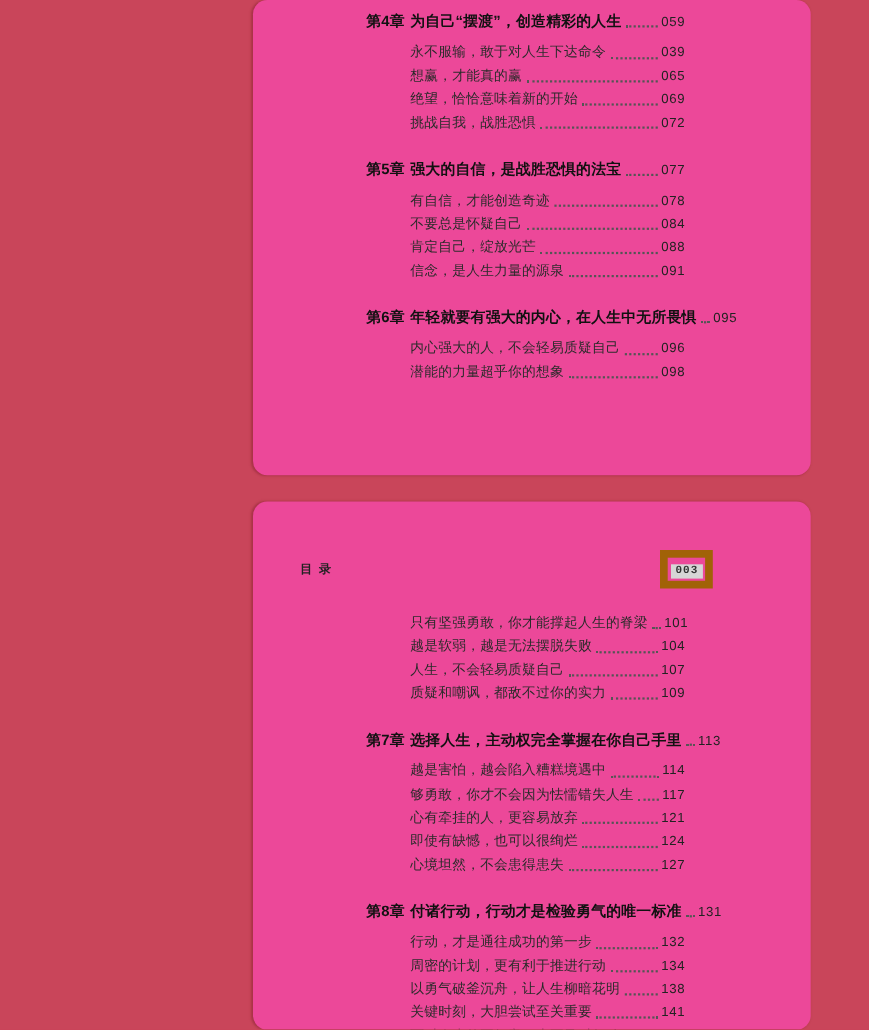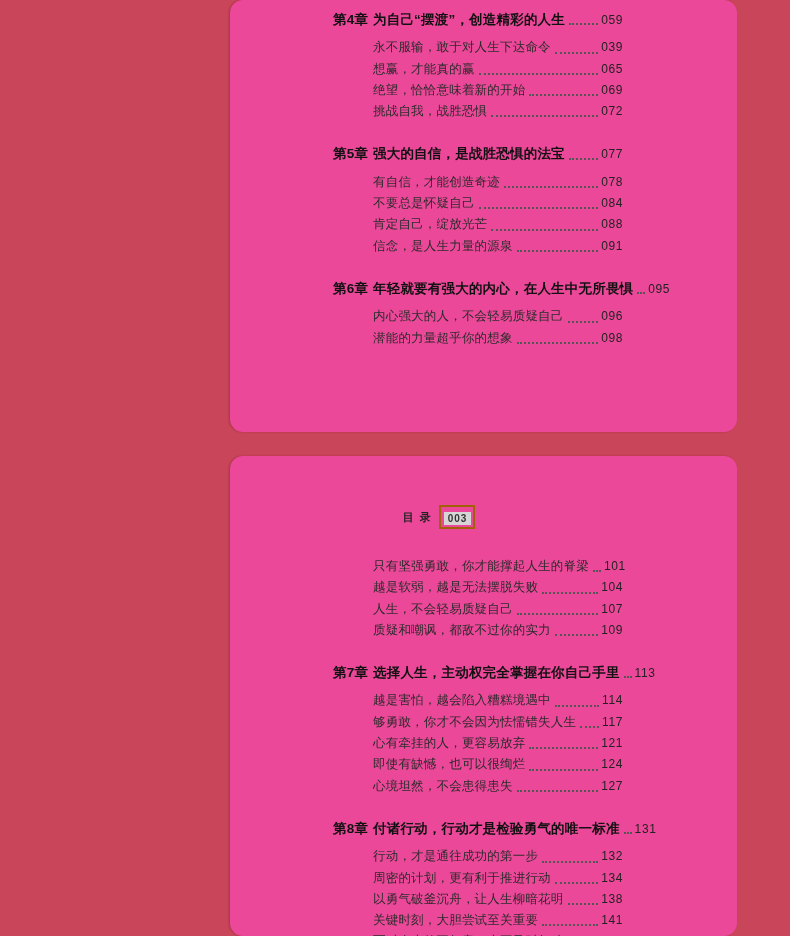--- a/index.html
+++ b/index.html
@@ -57,37 +57,39 @@
   .pg {
     flex: none;
     font-weight: normal;
     font-size: 12px;
     color: #222;
     letter-spacing: 0.6px;
   }
 
   .page-header {
     display: flex;
-    justify-content: center;
+    justify-content: space-between;
     align-items: center;
     margin: 51px 89px 29px 0;
     height: 20px;
+    padding-left: 43px;
   }
   .header-title {
     font-size: 11px;
     font-weight: bold;
     color: #222;
     letter-spacing: 6px;
     margin-right: 2px;
   }
   .pn-frame {
-    border: 2px solid #a16207;
+    border: 7px solid #a16207;
     padding: 2px 2px 2px 3px;
     display: inline-block;
     line-height: 1;
+    font-family: Liberation Mono, monospace;
   }
   .header-pageno {
     display: inline-block;
     background: #d6d6d6;
     color: #333;
     font-size: 10px;
     font-weight: bold;
     letter-spacing: 1px;
     padding: 1px 4px;
     line-height: 1.1;

